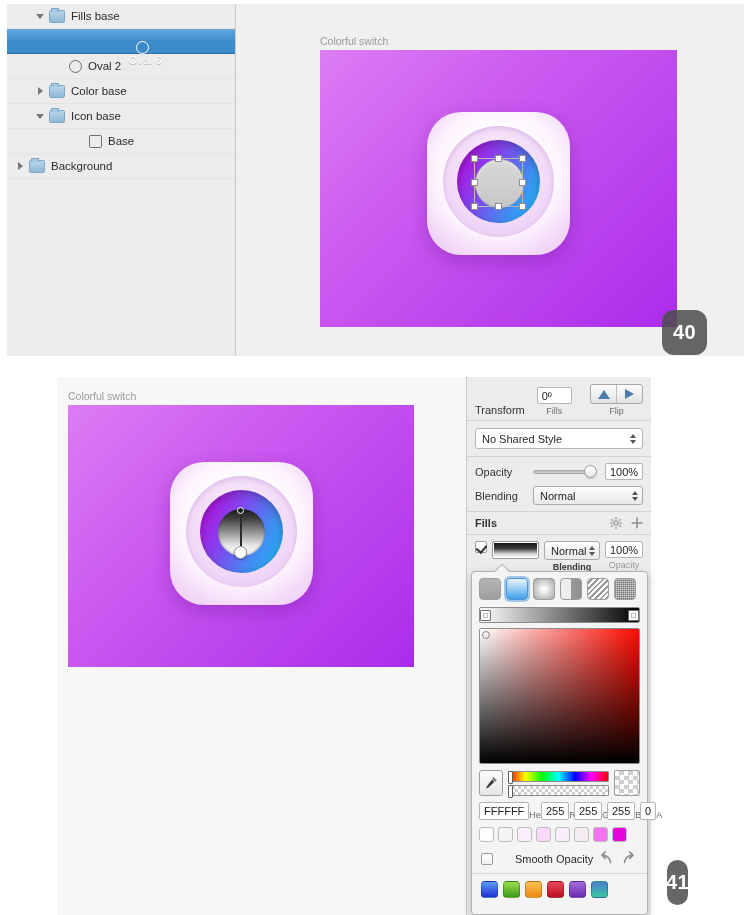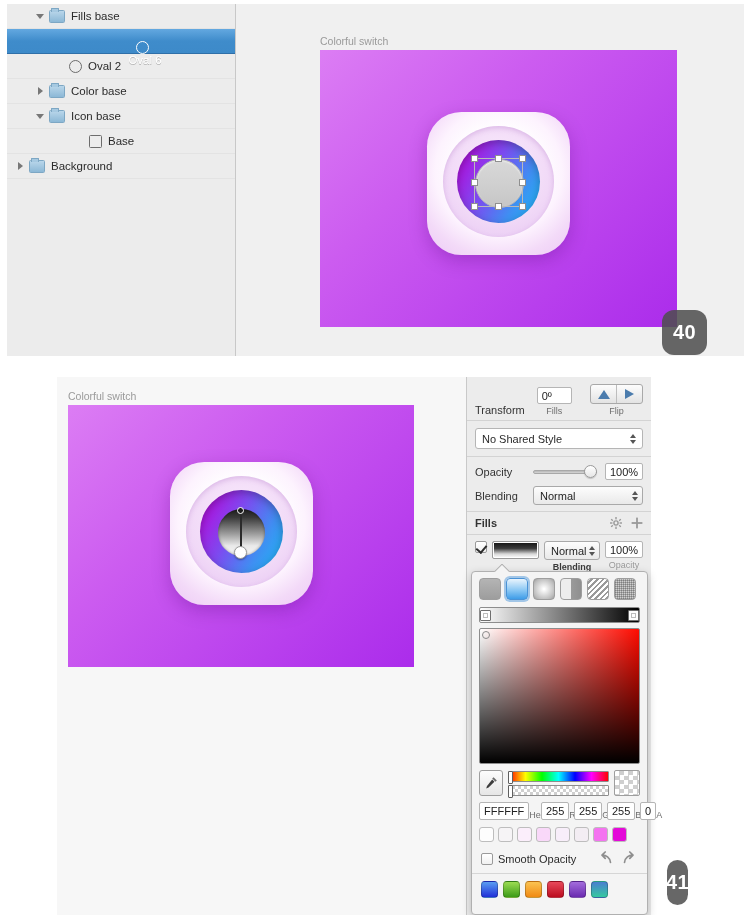--- a/index.html
+++ b/index.html
@@ -596,21 +596,21 @@
             <div class="sw" style="background: rgb(246, 244, 246);"></div>
             <div class="sw" style="background: rgb(251, 238, 251);"></div>
             <div class="sw" style="background: rgb(249, 216, 249);"></div>
             <div class="sw" style="background: rgb(248, 238, 250);"></div>
             <div class="sw" style="background: rgb(243, 237, 243);"></div>
             <div class="sw" style="background: rgb(244, 115, 240);"></div>
             <div class="sw" style="background: rgb(228, 9, 216);"></div>
           </div>
 
         <div class="footrow">
-          <div class="row" style="gap:5px;align-items:flex-end;">
+          <div class="row" style="gap:22px;align-items:flex-end;">
             <div class="ckbox"></div>
             <span>Smooth Opacity</span>
           </div>
           <div class="undoredo">
             <span>
               <svg width="16" height="13" viewBox="0 0 16 13">
                 <path d="M13.5 11.5C13 6.5 9 4 5 4.2 M5 4.2 8.2 1 M5 4.2 8.2 7.4" fill="none" stroke="#8e8e8e" stroke-width="1.7" stroke-linecap="round"></path>
               </svg>
             </span>
             <span>

